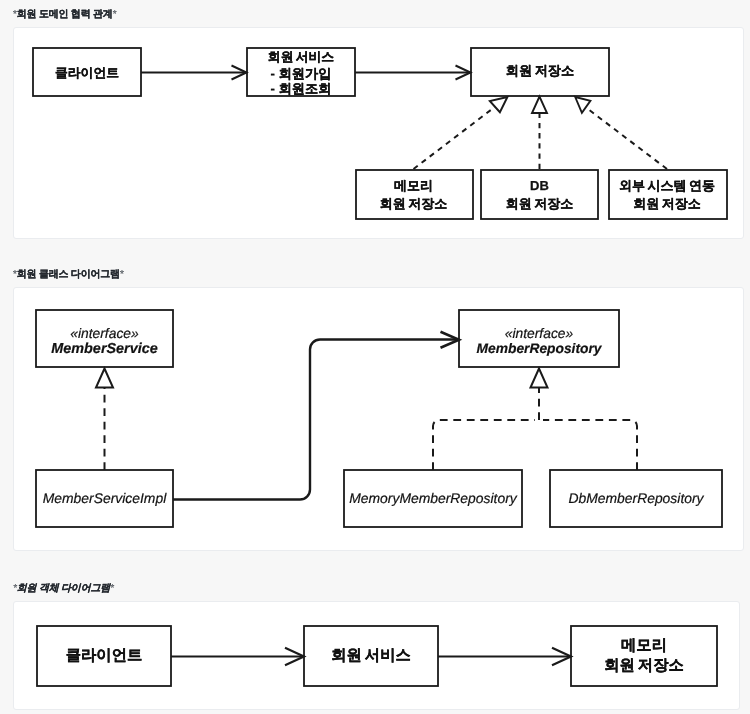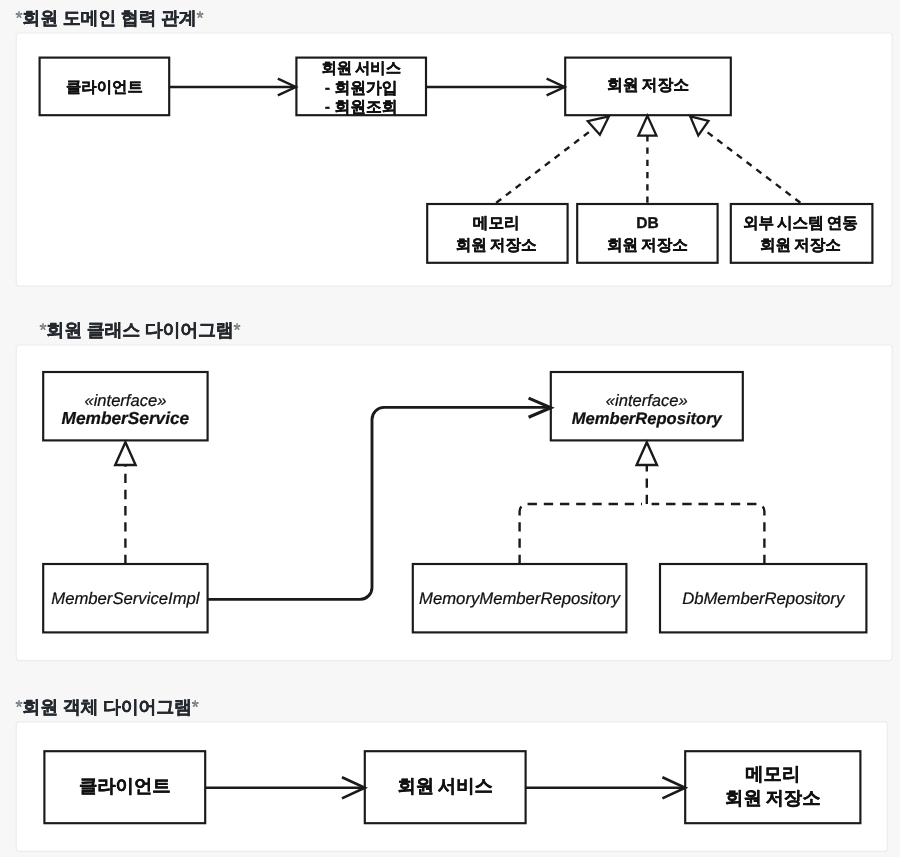--- a/index.html
+++ b/index.html
@@ -13,21 +13,21 @@
     height: 714px;
     font-family: "Liberation Sans", sans-serif;
     -webkit-font-smoothing: antialiased;
     text-rendering: geometricPrecision;
     overflow: hidden;
   }
   .page { position: relative; width: 750px; height: 714px; }
   .section-title {
     position: absolute;
     transform: translateZ(0);
-    font-size: 15px;
+    font-size: 10px;
     font-weight: 700;
     color: #24292f;
     -webkit-text-stroke: 0.22px #24292f;
     letter-spacing: -0.2px;
     white-space: nowrap;
   }
   .section-title .ast { color: #9aa0a6; font-weight: 400; }
   .panel {
     position: absolute;
     background: #ffffff;
@@ -84,21 +84,21 @@
         <text class="ko" x="399.5" y="162" font-size="13" font-weight="700">메모리</text>
         <text class="ko" x="399.5" y="180" font-size="13" font-weight="700">회원 저장소</text>
         <text class="ko" x="525.5" y="162" font-size="13" font-weight="700">DB</text>
         <text class="ko" x="525.5" y="180" font-size="13" font-weight="700">회원 저장소</text>
         <text class="ko" x="653" y="162" font-size="13" font-weight="700">외부 시스템 연동</text>
         <text class="ko" x="653" y="180" font-size="13" font-weight="700">회원 저장소</text>
       </g>
     </svg>
   </div>
 
-  <div class="section-title" style="left:13px; top:267px;margin-left:20px;">
+  <div class="section-title" style="left:13px; top:267px;">
     <span class="ast">*</span><span>회원 클래스 다이어그램</span><span class="ast">*</span>
   </div>
 
   <div class="panel" style="left:13px; top:287px; width:731px; height:264px;font-style:italic;">
     <svg width="729" height="262" viewBox="0 0 729 262">
       <g fill="#ffffff" stroke="#1a1a1a" stroke-width="1.8">
         <rect x="22" y="22" width="137" height="57"></rect>
         <rect x="445" y="22" width="160" height="57"></rect>
         <rect x="22" y="182" width="137" height="57"></rect>
         <rect x="330" y="182" width="178" height="57"></rect>
@@ -123,21 +123,21 @@
         <text x="90.5" y="65" font-size="14.4" font-weight="700">MemberService</text>
         <text x="525" y="50" font-size="13.8" font-weight="400">«interface»</text>
         <text x="525" y="65" font-size="13.8" font-weight="700">MemberRepository</text>
         <text x="90.5" y="215" font-size="13.9" font-weight="400">MemberServiceImpl</text>
         <text x="419" y="215" font-size="13.9" font-weight="400">MemoryMemberRepository</text>
         <text x="622" y="215" font-size="13.9" font-weight="400">DbMemberRepository</text>
       </g>
     </svg>
   </div>
 
-  <div class="section-title" style="left:13px; top:581px;">
+  <div class="section-title" style="left:13px; top:581px;font-style:italic;">
     <span class="ast">*</span><span>회원 객체 다이어그램</span><span class="ast">*</span>
   </div>
 
   <div class="panel" style="left:13px; top:601px; width:727px; height:109px;">
     <svg width="725" height="107" viewBox="0 0 725 107">
       <g fill="#ffffff" stroke="#1a1a1a" stroke-width="1.8">
         <rect x="23" y="24" width="134" height="60"></rect>
         <rect x="290" y="24" width="134" height="60"></rect>
         <rect x="557" y="24" width="146" height="60"></rect>
       </g>

